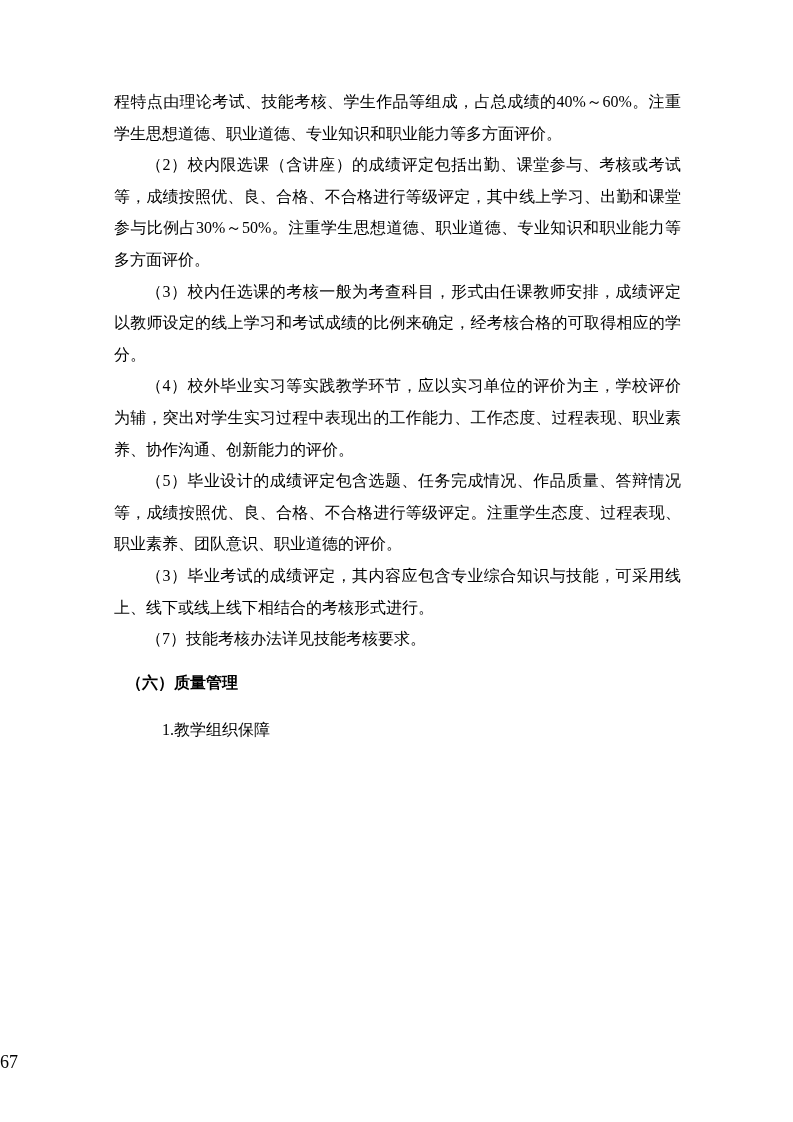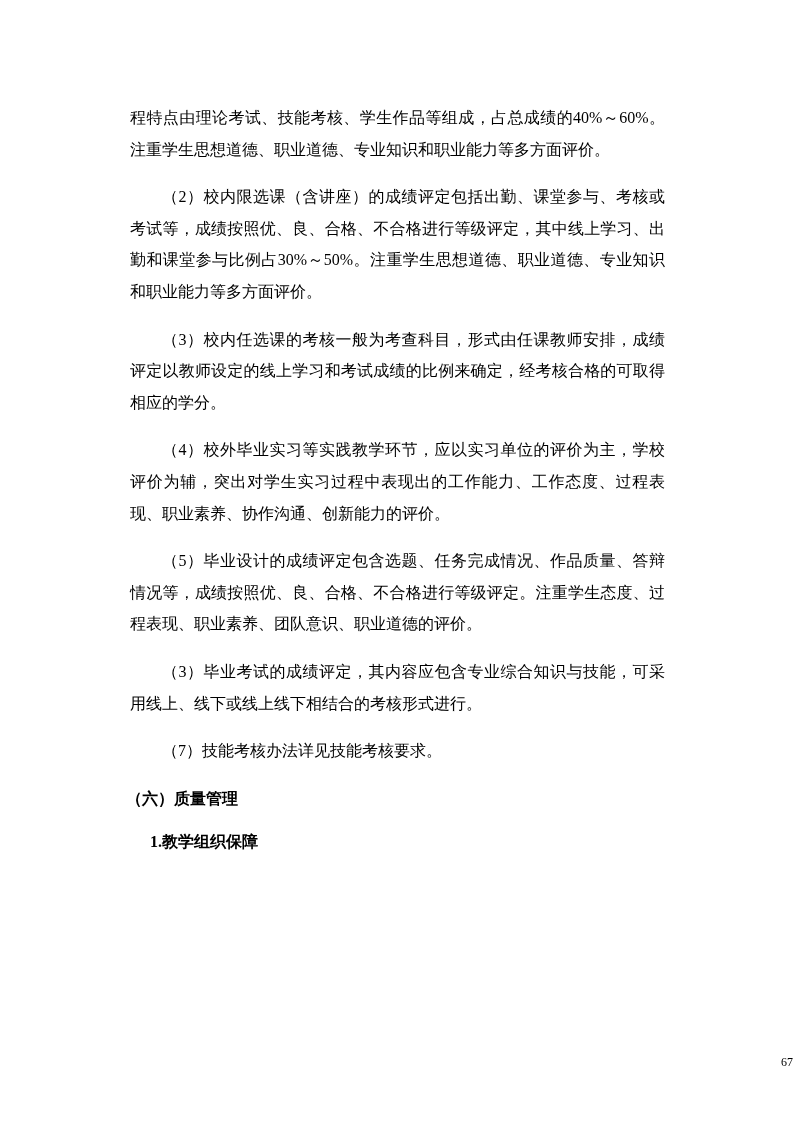--- a/index.html
+++ b/index.html
@@ -21,43 +21,43 @@
     left: 114px;
     top: 86px;
     width: 567px;
     font-size: 16px;
     line-height: 31.6px;
     text-align: justify;
     text-justify: inter-ideograph;
     overflow-wrap: break-word;
   }
   .para {
-    margin: 16px;
+    margin: 0;
     text-indent: 2em;
   }
   .para.continuation {
     text-indent: 0;
   }
   .heading-1 {
     margin: 12px;
     font-weight: bold;
     text-indent: 0;
   }
   .heading-2 {
-    margin: 4px;
-    font-weight: bold;
+    margin: 16px;
+    font-weight: normal;
     text-indent: 2em;
   }
   .page-number {
     position: absolute;
     left: 0;
     right: 0;
     top: 1052px;
-    text-align: right;
-    font-size: 12px;
+    text-align: left;
+    font-size: 18px;
     line-height: 20px;
     font-family: "Liberation Serif", "DejaVu Serif", serif;
   }
 </style>
 </head>
 <body>
 
 <div class="page">
   <div class="content">
     <p class="para continuation">程特点由理论考试、技能考核、学生作品等组成，占总成绩的40%～60%。注重学生思想道德、职业道德、专业知识和职业能力等多方面评价。</p>

